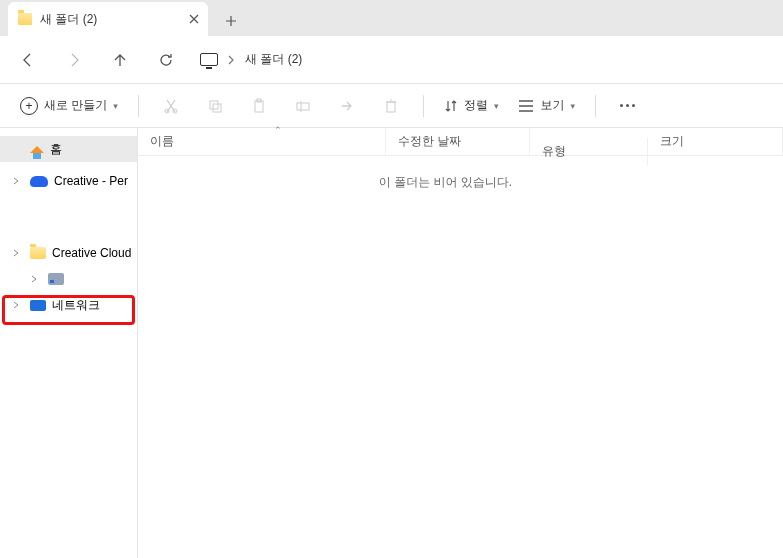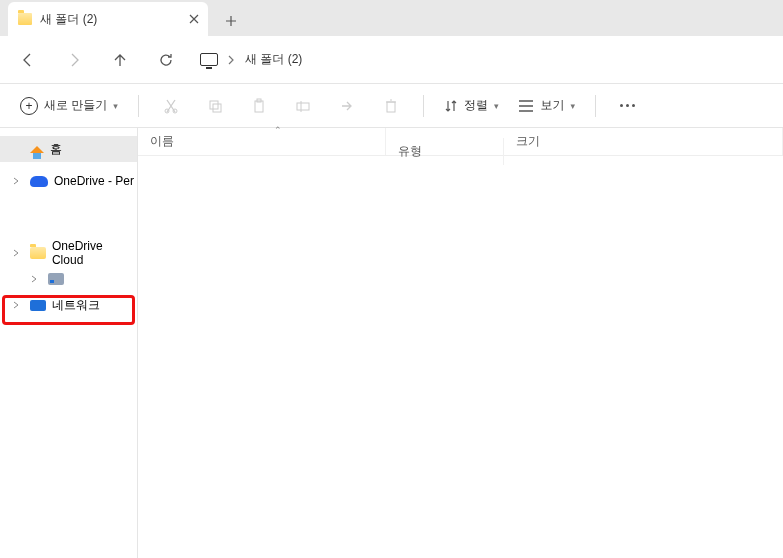--- a/index.html
+++ b/index.html
@@ -207,32 +207,32 @@
       <span>홈</span>
     </div>
     <div style="height:6px;"></div>
     <div class="navitem">
       <span class="expand">
         <svg width="8" height="8" viewBox="0 0 8 8">
             <path d="M2 1 L6 4 L2 7" stroke="#888" fill="none"></path>
           </svg>
       </span>
       <span class="ico ico-onedrive"></span>
-      <span>OneDrive - Per</span>
+      <span>Creative - Per</span>
     </div>
     <div class="nav-group-gap"></div>
     <div style="height:28px;"></div>
     <div class="navitem">
       <span class="expand">
         <svg width="8" height="8" viewBox="0 0 8 8">
             <path d="M2 1 L6 4 L2 7" stroke="#888" fill="none"></path>
           </svg>
       </span>
       <span class="ico ico-folder"></span>
-      <span>OneDrive Cloud</span>
+      <span>Creative Cloud</span>
     </div>
     <div class="navitem indent2">
       <span class="expand">
         <svg width="8" height="8" viewBox="0 0 8 8">
             <path d="M2 1 L6 4 L2 7" stroke="#888" fill="none"></path>
           </svg>
       </span>
       <span class="ico ico-disk"></span>
     </div>
     <div class="navitem">
@@ -246,21 +246,25 @@
     </div>
     <div class="highlight-box"></div>
   </div>
 
   <div class="content">
     <div class="colhdr">
       <span class="sort-ind">⌃</span>
       <div class="col c-name">
           <span>이름</span>
         </div>
+      <div class="col c-date">
+          <span>수정한 날짜</span>
+        </div>
       <div class="col c-type">
           <span>유형</span>
         </div>
       <div class="col c-size">
           <span>크기</span>
         </div>
     </div>
+    <div class="empty-msg">이 폴더는 비어 있습니다.</div>
   </div>
 </div>
 
 </body></html>

